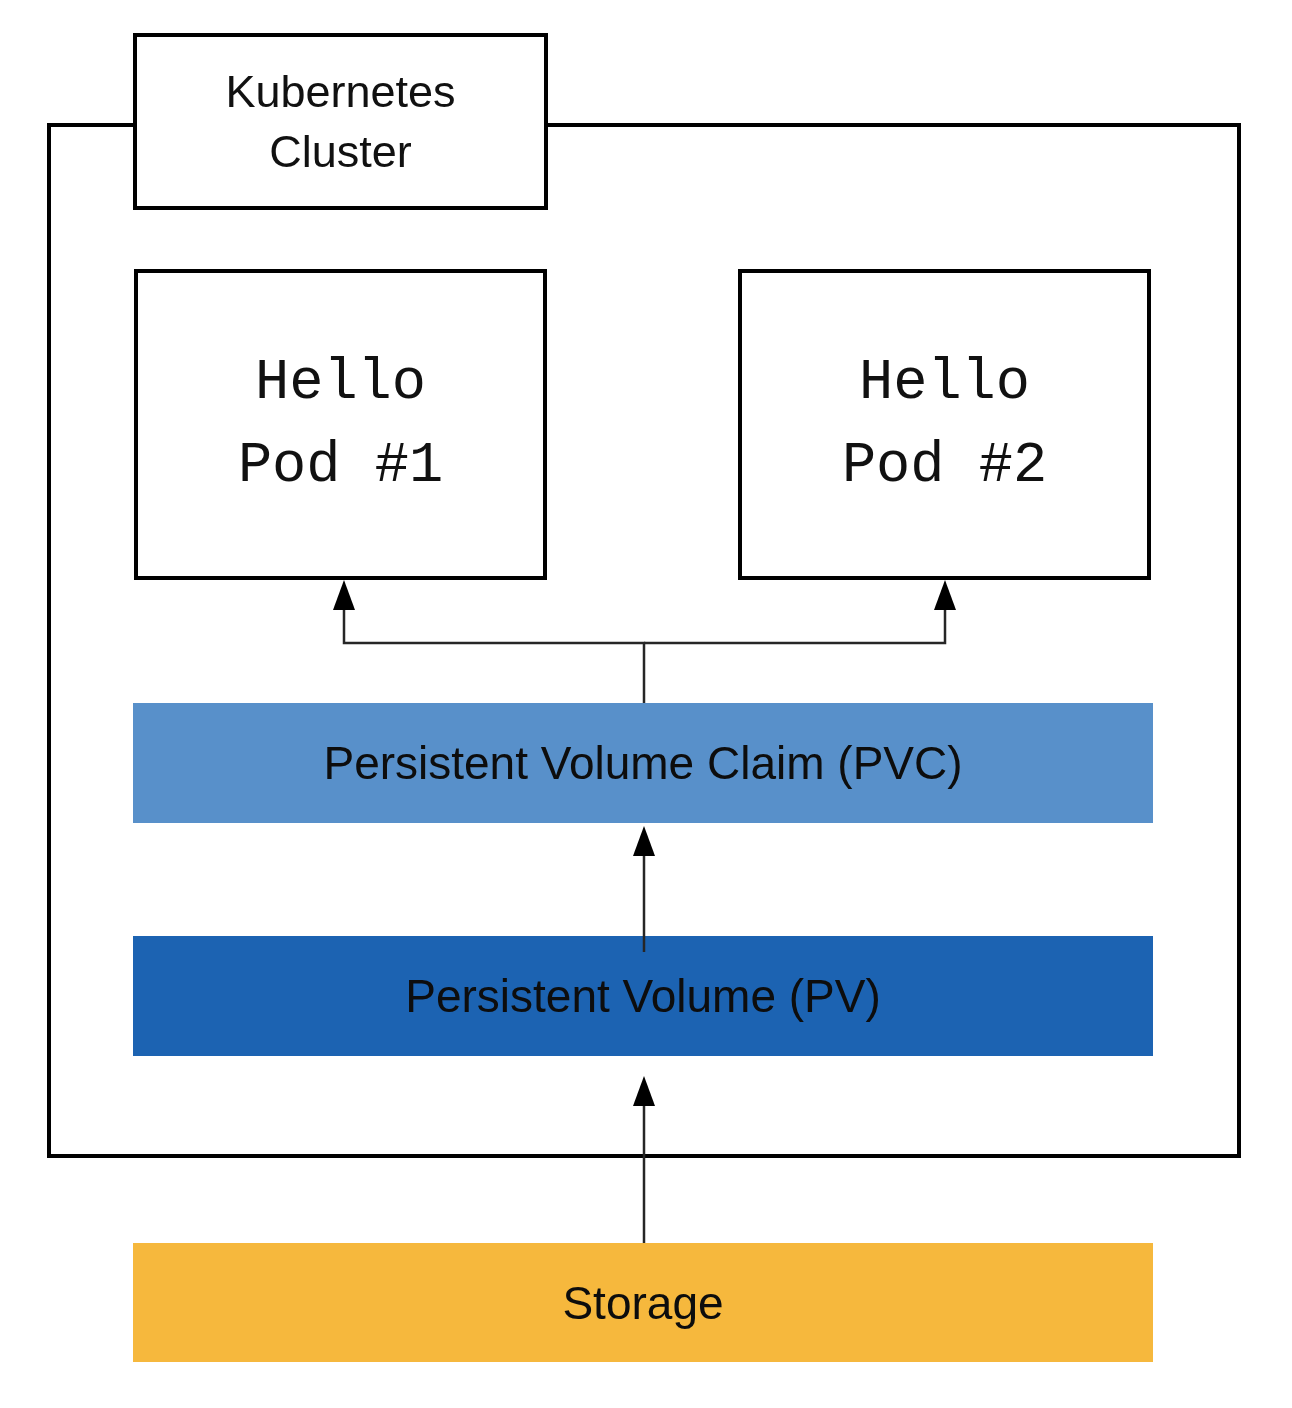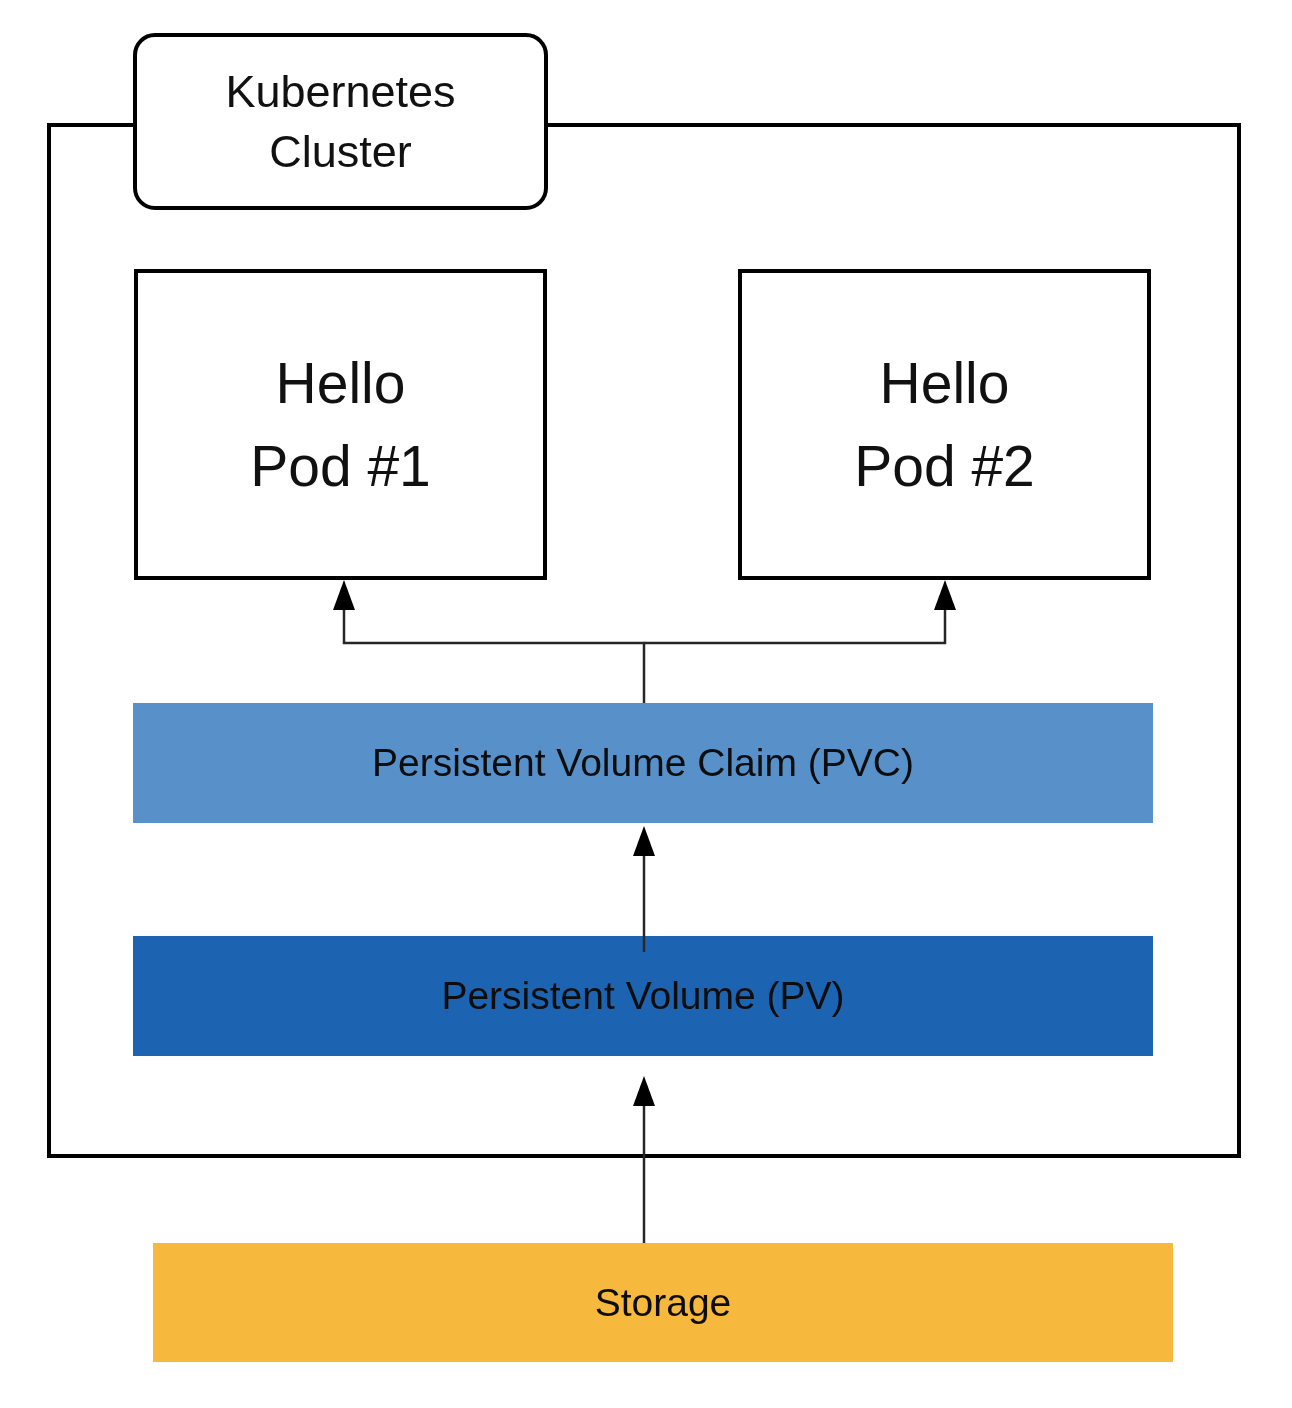--- a/index.html
+++ b/index.html
@@ -36,44 +36,44 @@
   }
   .cluster-label {
     left: 133px;
     top: 33px;
     width: 415px;
     height: 177px;
     font-size: 45px;
     line-height: 1.32;
     white-space: pre-line;
     z-index: 2;
-    border-radius: 22px;
   }
   .pod {
     width: 413px;
     height: 311px;
     top: 269px;
     font-size: 57px;
     line-height: 1.45;
     white-space: pre-line;
     z-index: 2;
+    font-family: Liberation Mono, monospace;
   }
   .pod-1 { left: 134px; }
   .pod-2 { left: 738px; }
   .bar {
     position: absolute;
     box-sizing: border-box;
     left: 133px;
     width: 1020px;
     height: 120px;
     display: flex;
     align-items: center;
     justify-content: center;
     text-align: center;
-    font-size: 39px;
+    font-size: 46px;
     color: #0d0d0d;
     z-index: 2;
   }
   .bar-pvc     { top: 703px; }
   .bar-pv      { top: 936px; }
   .bar-storage { top: 1243px; height: 119px; }
   .connector-layer {
     position: absolute;
     left: 0;
     top: 0;
@@ -103,21 +103,21 @@
     <span>Hello
 Pod #2</span>
   </div>
 
   <div class="bar bar-pvc" style="background-color: rgb(88, 144, 202);">
     <span>Persistent Volume Claim (PVC)</span>
   </div>
   <div class="bar bar-pv" style="background-color: rgb(28, 99, 178);">
     <span>Persistent Volume (PV)</span>
   </div>
-  <div class="bar bar-storage" style="background-color: rgb(246, 184, 61); margin-left: 20px;">
+  <div class="bar bar-storage" style="background-color: rgb(246, 184, 61);">
     <span>Storage</span>
   </div>
 
   <svg class="connector-layer" viewBox="0 0 1292 1408" xmlns="http://www.w3.org/2000/svg">
 
     <polyline points="644,703 644,643 344,643 344,600" fill="none" stroke="#262626" stroke-width="2.5"></polyline>
     <polyline points="644,643 945,643 945,600" fill="none" stroke="#262626" stroke-width="2.5"></polyline>
     <polygon points="344,580 333,610 355,610" fill="#000000"></polygon>
     <polygon points="945,580 934,610 956,610" fill="#000000"></polygon>
 

